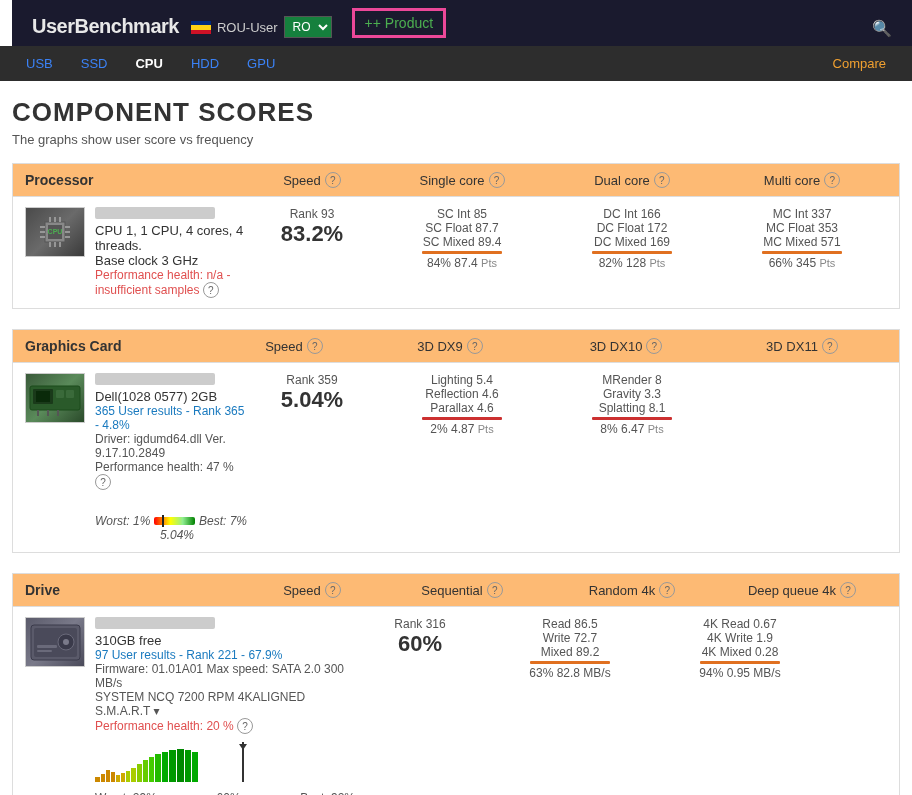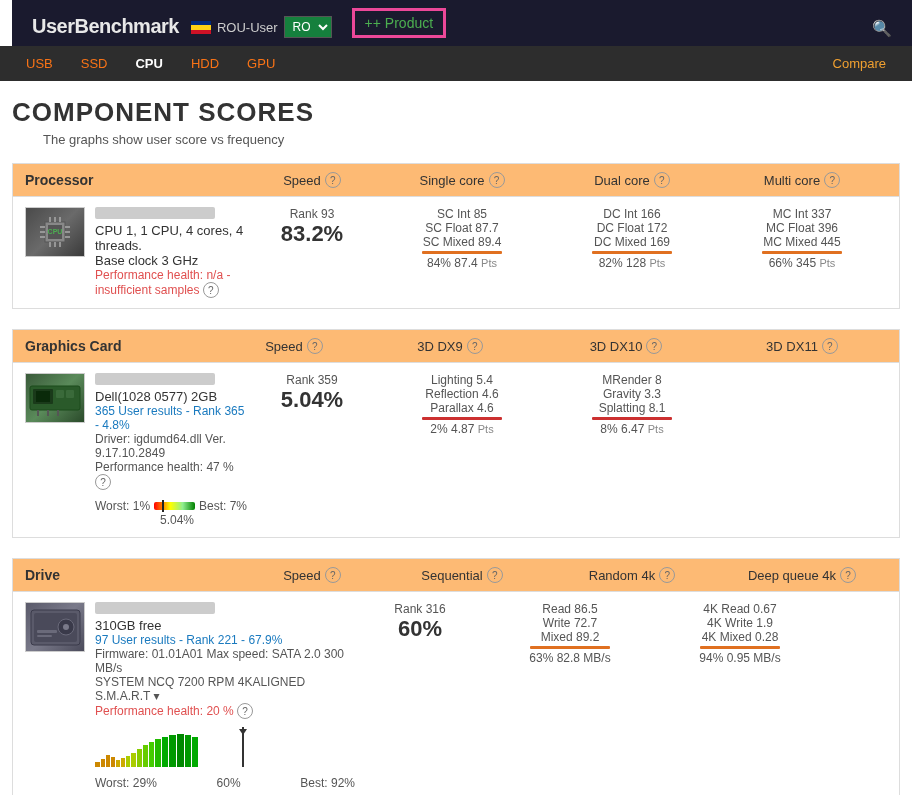--- a/index.html
+++ b/index.html
@@ -12,31 +12,31 @@
     .flag-user { display: flex; align-items: center; gap: 6px; color: #ccc; font-size: 13px; }
     .flag { width: 20px; height: 13px; display: inline-block; background: linear-gradient(180deg, #002B7F 33%, #FCD116 33%, #FCD116 66%, #CE1126 66%); }
     .country-select { background: #15803d; color: #fff; border: 1px solid #555; padding: 2px 4px; font-size: 12px; }
     .product-btn { background: transparent; border: 3px solid #ec4899; color: #aaa; padding: 4px 10px; cursor: pointer; font-size: 14px; margin-left: 8px; }
     .product-btn span { color: #4CAF50; }
     .header-spacer { flex: 1; }
     .search-icon-header { color: #aaa; font-size: 16px; cursor: pointer; }
 
     
     .navbar { background: #2d2d2d; display: flex; align-items: center; padding: 0 12px; }
-    .nav-item { color: #f97316; padding: 10px 14px; font-size: 13px; cursor: pointer; text-decoration: none; }
+    .nav-item { color: #3b82f6; padding: 10px 14px; font-size: 13px; cursor: pointer; text-decoration: none; }
     .nav-item.active { color: #fff; font-weight: bold; }
     .nav-spacer { flex: 1; }
     .nav-compare { color: #f0a030; padding: 10px 14px; font-size: 13px; cursor: pointer; }
     .nav-download { display: flex; align-items: center; gap: 4px; background: transparent; color: #fff; padding: 8px 14px; font-size: 13px; cursor: pointer; }
     .nav-download .dot { width: 14px; height: 14px; background: #f0a030; border-radius: 50%; display: inline-flex; align-items: center; justify-content: center; }
 
     
     .main { padding: 16px 12px; }
     .page-title { font-size: 26px; font-weight: bold; color: #333; letter-spacing: 1px; margin-bottom: 4px; }
-    .subtitle { color: #555; font-size: 13px; margin-bottom: 16px; margin-left: 31px; }
+    .subtitle { color: #555; font-size: 13px; margin-bottom: 16px; }
 
     
     .section { border: 1px solid #ddd; margin-bottom: 20px; }
     .section-header { background: #fdba74; display: grid; align-items: center; padding: 8px 12px; border-bottom: 1px solid #ddd; }
     .section-header.processor-header { grid-template-columns: 1fr 130px 170px 170px 170px; }
     .section-header.gpu-header { grid-template-columns: 1fr 130px 170px 170px 170px; gap: 6px; }
     .section-header.drive-header { grid-template-columns: 1fr 130px 170px 170px 170px; }
     .col-label { font-weight: bold; font-size: 14px; color: #333; }
     .col-header { font-size: 13px; color: #333; display: flex; align-items: center; gap: 4px; justify-content: center; }
     .help-icon { display: inline-flex; align-items: center; justify-content: center; width: 16px; height: 16px; border: 1px solid #999; border-radius: 50%; font-size: 10px; color: #666; cursor: pointer; }
@@ -60,21 +60,21 @@
     .component-link { color: #1a7abf; font-size: 12px; cursor: pointer; }
     .component-note { font-size: 12px; color: #555; }
 
     .speed-col { text-align: center; }
     .rank-text { font-size: 12px; color: #555; }
     .score-big { font-size: 22px; font-weight: bold; color: #333; }
 
     .score-col { text-align: center; font-size: 12px; color: #555; }
 
     
-    .gpu-extra { margin-top: 9px; }
+    .gpu-extra { margin-top: 24px; font-style: italic; }
     .worst-best { display: flex; align-items: center; gap: 4px; font-size: 12px; color: #555; margin-top: 4px; }
 
     
     .drive-gauge { margin-top: 8px; }
 
     
     .underline-bar { height: 3px; width: 80px; margin: 2px auto; border-radius: 1px; }
     .underline-orange { background: #e07020; }
     .underline-red { background: #cc3030; }
 
@@ -190,22 +190,22 @@
         <div>DC Mixed 169</div>
         <div class="underline-bar underline-orange"></div>
         <div>
           <span>82% 128</span>
           <span class="pts-text">Pts</span>
         </div>
       </div>
 
       <div class="score-col">
         <div>MC Int 337</div>
-        <div>MC Float 396</div>
-        <div>MC Mixed 445</div>
+        <div>MC Float 353</div>
+        <div>MC Mixed 571</div>
         <div class="underline-bar underline-orange"></div>
         <div>
           <span>66% 345</span>
           <span class="pts-text">Pts</span>
         </div>
       </div>
     </div>
   </div>
 
   <div class="section">

